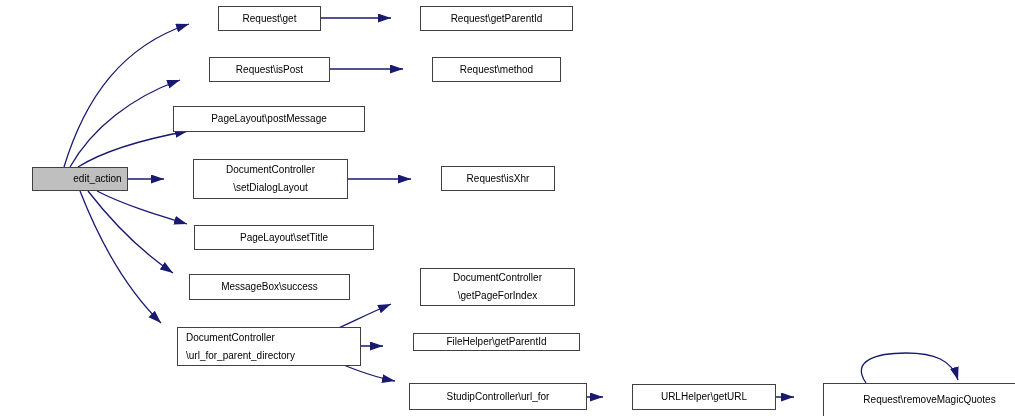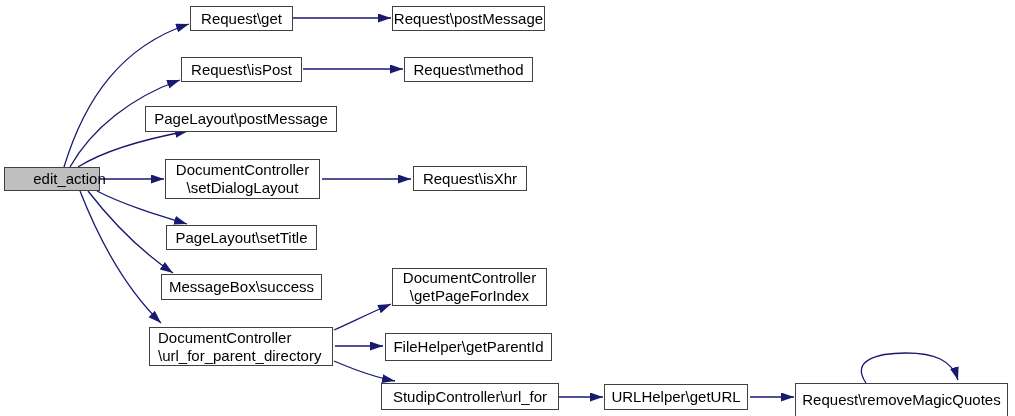--- a/index.html
+++ b/index.html
@@ -28,28 +28,29 @@
     stroke-width: 1.3;
     marker-end: url(#arrowhead);
   }
   .arrowhead-poly { fill: var(--arrow); }
   .node {
     position: absolute;
     box-sizing: border-box;
     background: var(--node-fill);
     border: 1px solid var(--node-border);
     color: var(--text);
-    font-size: 15px;
+    font-size: 10px;
     line-height: 18px;
     display: flex;
     align-items: center;
     justify-content: center;
     text-align: center;
     white-space: pre-line;
     cursor: pointer;
+    margin-left: 28px;
   }
   .node.root { background: var(--root-fill); }
   .node.left-justify {
     justify-content: flex-start;
     text-align: left;
     padding-left: 8px;
   }
 </style>
 </head>
 <body>
@@ -78,44 +79,44 @@
     <path class="edge" d="M 334,361 C 355,370 373,377 395,381"></path>
     <path class="edge" d="M 556,397 L 603,397"></path>
     <path class="edge" d="M 750,397 L 794,397"></path>
     <path class="edge" d="M 866,383 C 850,360 878,353 906,353 C 934,353 952,360 958,380"></path>
   </svg>
 
   <div class="node root" style="left:4px;top:167px;width:96px;height:24px;padding-left:35px;">edit_action</div>
 
   <div class="node" style="left:190px;top:6px;width:103px;height:25px;">Request\get</div>
 
-  <div class="node" style="left:392px;top:6px;width:153px;height:25px;">Request\postMessage</div>
+  <div class="node" style="left:392px;top:6px;width:153px;height:25px;">Request\getParentId</div>
 
   <div class="node" style="left:181px;top:57px;width:121px;height:25px;">Request\isPost</div>
 
   <div class="node" style="left:404px;top:57px;width:129px;height:25px;">Request\method</div>
 
   <div class="node" style="left:145px;top:106px;width:192px;height:26px;">PageLayout\postMessage</div>
 
   <div class="node" style="left:165px;top:159px;width:155px;height:40px;">DocumentController
 \setDialogLayout</div>
 
   <div class="node" style="left:413px;top:166px;width:114px;height:25px;">Request\isXhr</div>
 
-  <div class="node" style="left:166px;top:225px;width:151px;height:25px;">PageLayout\setTitle</div>
+  <div class="node" style="left:166px;top:225px;width:180px;height:25px;">PageLayout\setTitle</div>
 
   <div class="node" style="left:161px;top:274px;width:161px;height:26px;">MessageBox\success</div>
 
   <div class="node" style="left:392px;top:268px;width:155px;height:38px;">DocumentController
 \getPageForIndex</div>
 
   <div class="node left-justify" style="left:149px;top:327px;width:184px;height:39px;">DocumentController
 \url_for_parent_directory</div>
 
-  <div class="node" style="left:385px;top:333px;width:167px;height:28px;">FileHelper\getParentId</div>
+  <div class="node" style="left:385px;top:333px;width:167px;height:18px;">FileHelper\getParentId</div>
 
   <div class="node" style="left:381px;top:383px;width:178px;height:27px;">StudipController\url_for</div>
 
   <div class="node" style="left:604px;top:384px;width:144px;height:26px;">URLHelper\getURL</div>
 
   <div class="node" style="left:795px;top:383px;width:213px;height:34px;">Request\removeMagicQuotes</div>
 
 </div>
 
 </body></html>

